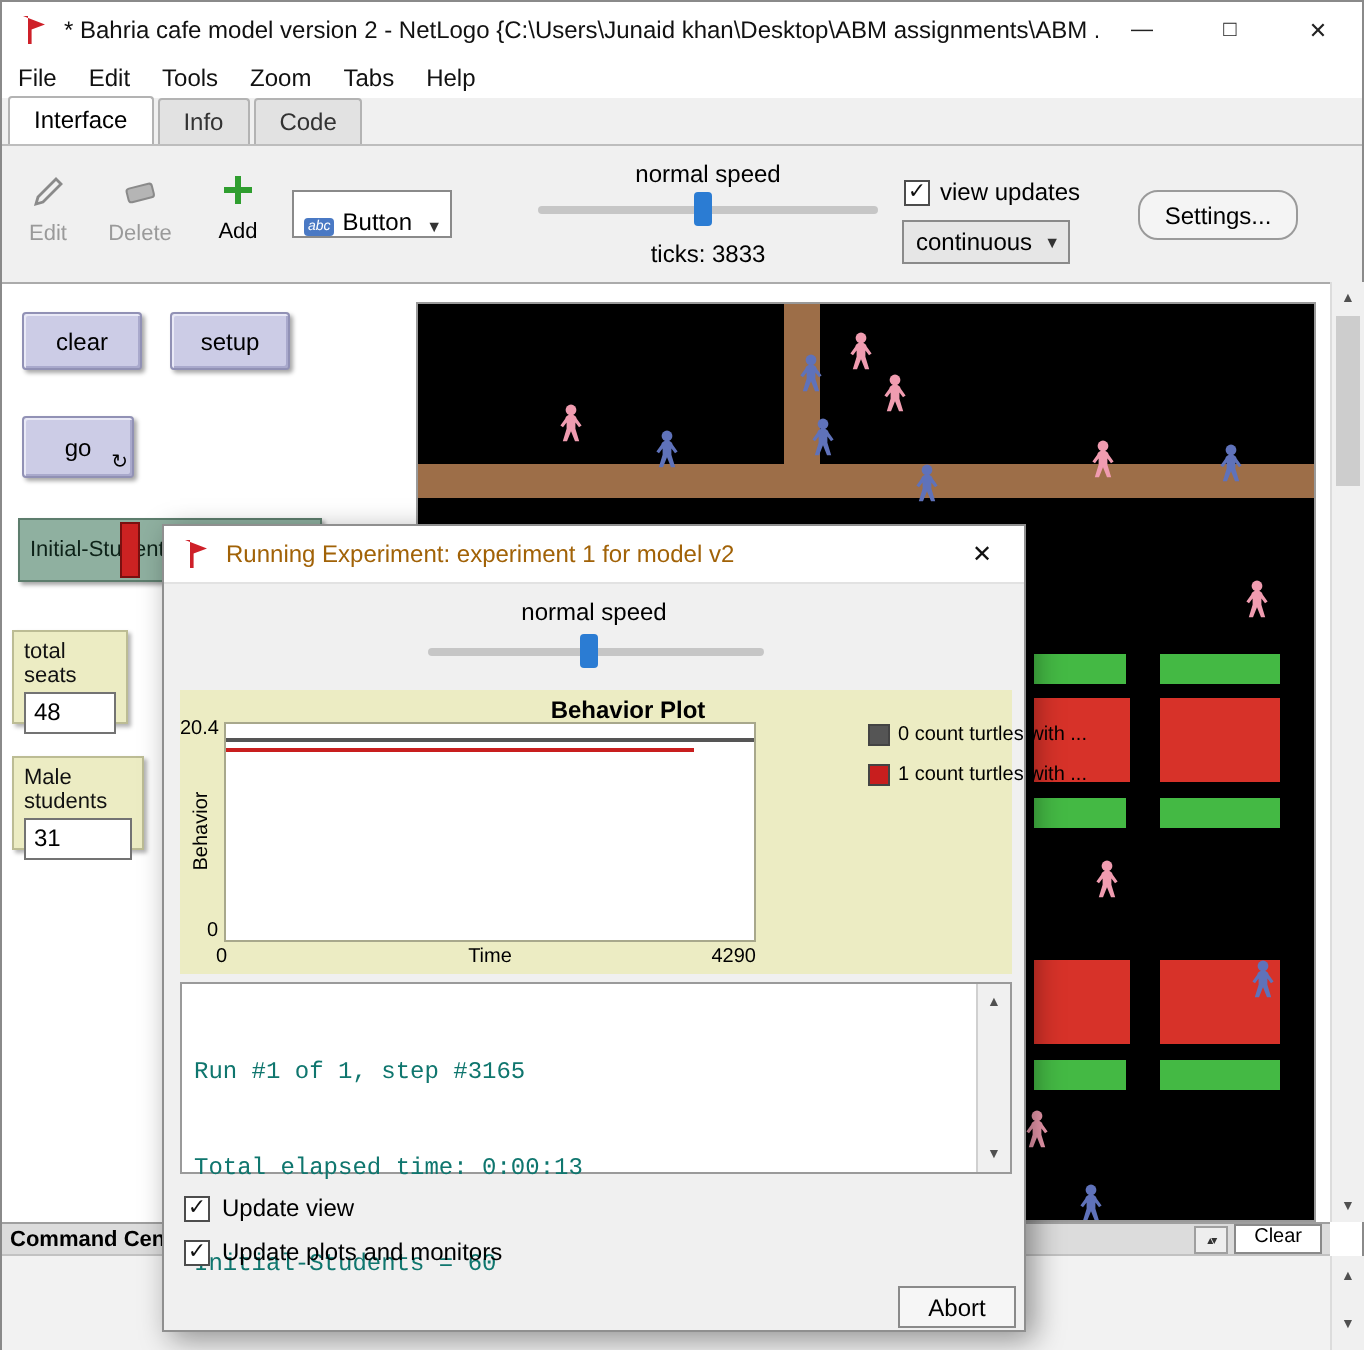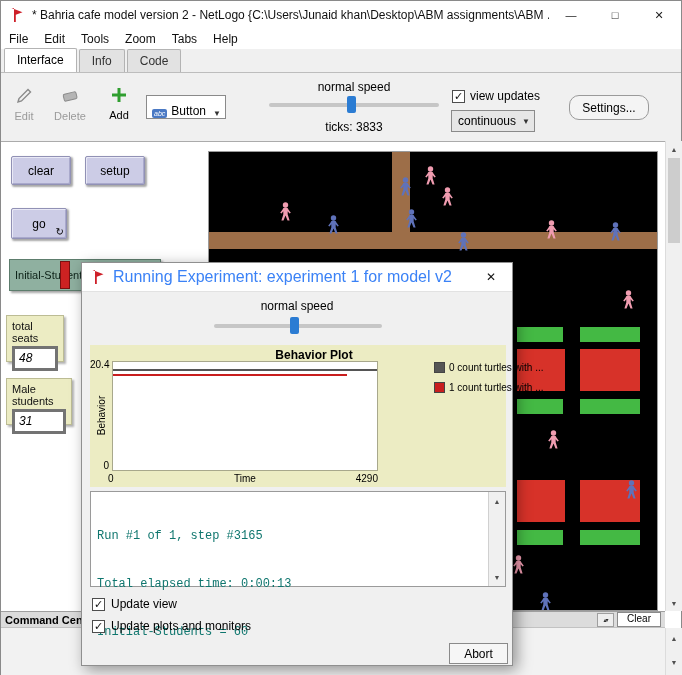--- a/index.html
+++ b/index.html
@@ -30,40 +30,40 @@
   .small-label{position:absolute;font-size:12px;color:#000;text-align:center;}
   .cb-box{width:13px;height:13px;background:#fff;border:1px solid #4d4d4d;display:inline-flex;align-items:center;justify-content:center;font-size:11px;line-height:1;color:#111;box-sizing:border-box;flex:none;}
   .settings-btn{position:absolute;background:#f4f4f4;border:1px solid #9a9a9a;border-radius:3px;font-size:12px;display:flex;align-items:center;justify-content:center;}
   
   .nl-button{position:absolute;background:#cccce6;border:1px solid #9191b5;box-shadow:inset 1px 1px 0 #e9e9f6,inset -1px -1px 0 #a9a9cc,1.5px 1.5px 2px rgba(0,0,0,.35);font-size:12px;color:#000;display:flex;align-items:center;justify-content:center;border-radius:2px;}
   .nl-slider{position:absolute;background:#8fb0a0;border:1px solid #5d7d6d;box-shadow:1.5px 1.5px 2px rgba(0,0,0,.35);}
   .nl-slider .s-label{position:absolute;left:5px;top:9px;font-size:11px;color:#0d2218;white-space:nowrap;}
   .nl-slider .s-handle{position:absolute;width:8px;top:1px;bottom:1px;background:#cc2222;border:1px solid #7a1010;}
   .nl-monitor{position:absolute;background:#ececc3;border:1px solid #bcbc94;box-shadow:1.5px 1.5px 2px rgba(0,0,0,.3);box-sizing:border-box;}
   .nl-monitor .m-label{font-size:11px;color:#111;padding:4px 5px 0;}
-  .nl-monitor .m-value{margin:2px 5px 5px;background:#fff;border:3px solid #737373;font-size:12px;color:#000;padding:2px 4px;height:15px;font-style:italic;}
+  .nl-monitor .m-value{margin:2px 5px 5px;background:#fff;border:1px solid #737373;font-size:12px;color:#000;padding:2px 4px;height:15px;}
   
   .world{position:absolute;left:207px;top:150px;width:448px;height:458px;background:#000;border:1px solid #9a9a9a;overflow:hidden;}
   .wall{position:absolute;}
   .table-block{position:absolute;}
   .turtle{position:absolute;width:13px;height:19px;}
   
   .scrollbar{position:absolute;background:#f0f0f0;border-left:1px solid #dcdcdc;box-sizing:border-box;}
   .scroll-arrow{position:absolute;left:0;width:100%;height:16px;display:flex;align-items:center;justify-content:center;font-size:7px;color:#505050;}
   .scroll-thumb{position:absolute;left:2px;width:12px;background:#cdcdcd;}
   
   .cmdbar{position:absolute;left:0;top:610px;width:664px;height:17px;background:#dcdcdc;border-top:1px solid #9f9f9f;border-bottom:1px solid #c2c2c2;display:flex;align-items:center;box-sizing:border-box;}
   .cmd-title{font-size:11px;font-weight:bold;color:#000;padding-left:4px;flex:1;white-space:nowrap;overflow:hidden;}
   .cmd-clear{font-size:10px;background:#fff;border:1px solid #8a8a8a;padding:0 9px;height:13px;line-height:12px;margin-right:4px;}
   .chev{font-size:6px;color:#333;border:1px solid #9f9f9f;background:#eee;height:12px;width:15px;display:flex;align-items:center;justify-content:center;margin-right:3px;letter-spacing:-1px;}
   .bottom-strip{position:absolute;left:0;top:627px;width:664px;height:48px;background:#f2f2f2;}
   
   .dialog{position:absolute;left:80px;top:261px;width:432px;height:404px;background:#f0f0f0;border:1px solid #8f8f8f;box-shadow:4px 4px 14px rgba(0,0,0,.4);z-index:50;box-sizing:border-box;}
   .dlg-titlebar{position:absolute;left:0;top:0;width:100%;height:29px;background:#fff;display:flex;align-items:center;border-bottom:1px solid #e2e2e2;box-sizing:border-box;}
-  .dlg-title{font-size:16px;color:#3b82f6;flex:1;white-space:nowrap;overflow:hidden;}
+  .dlg-title{font-size:12px;color:#a16207;flex:1;white-space:nowrap;overflow:hidden;}
   .dlg-close{width:42px;height:28px;display:flex;align-items:center;justify-content:center;font-size:12px;color:#111;flex:none;}
   .plot-panel{position:absolute;left:8px;top:82px;width:416px;height:142px;background:#ececc3;}
   .plot-title{position:absolute;left:0;top:3px;width:100%;text-align:center;font-size:12px;font-weight:bold;color:#000;padding-left:16px;}
   .plot-area{position:absolute;left:22px;top:16px;width:266px;height:110px;background:#fff;border:1px solid #a8a88c;box-sizing:border-box;}
   .plotline{position:absolute;height:2px;}
   .axis-lab{position:absolute;font-size:10px;color:#000;}
   .legend-row{position:absolute;left:296px;display:flex;align-items:center;height:13px;margin-left:48px;}
   .legend-swatch{width:11px;height:11px;border:1px solid #444;margin-right:4px;flex:none;box-sizing:border-box;}
   .legend-text{font-size:10px;white-space:nowrap;overflow:hidden;max-width:102px;}
   .output-box{position:absolute;left:8px;top:228px;width:416px;height:96px;background:#fff;border:1px solid #9a9a9a;box-sizing:border-box;}

